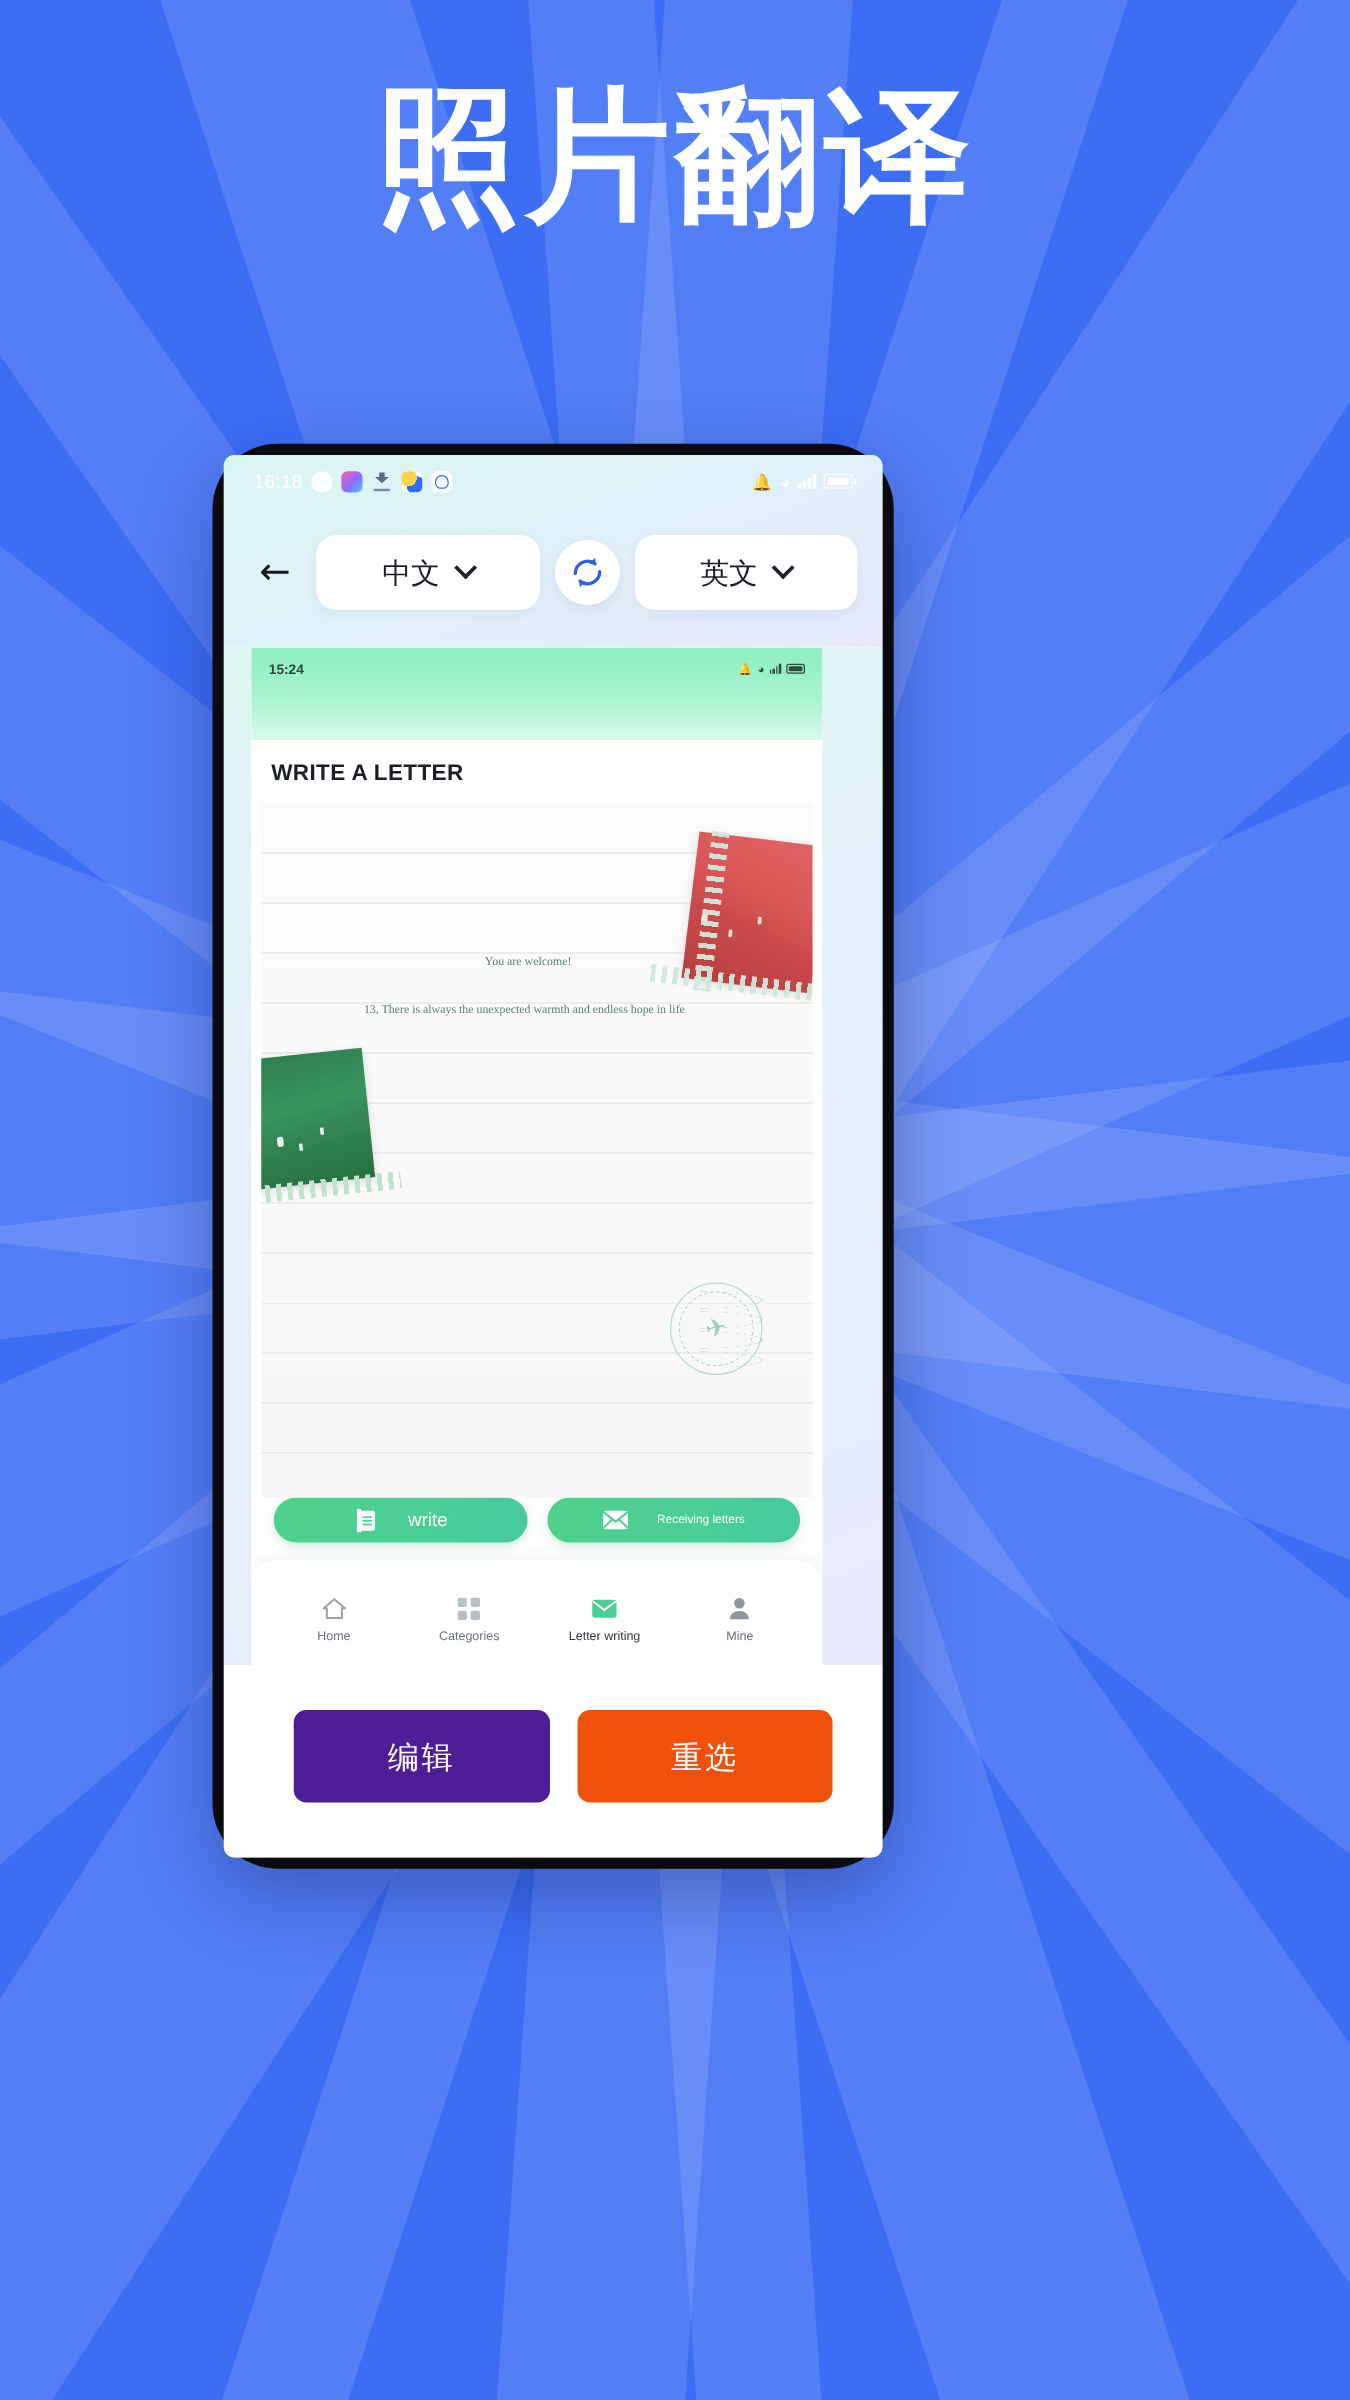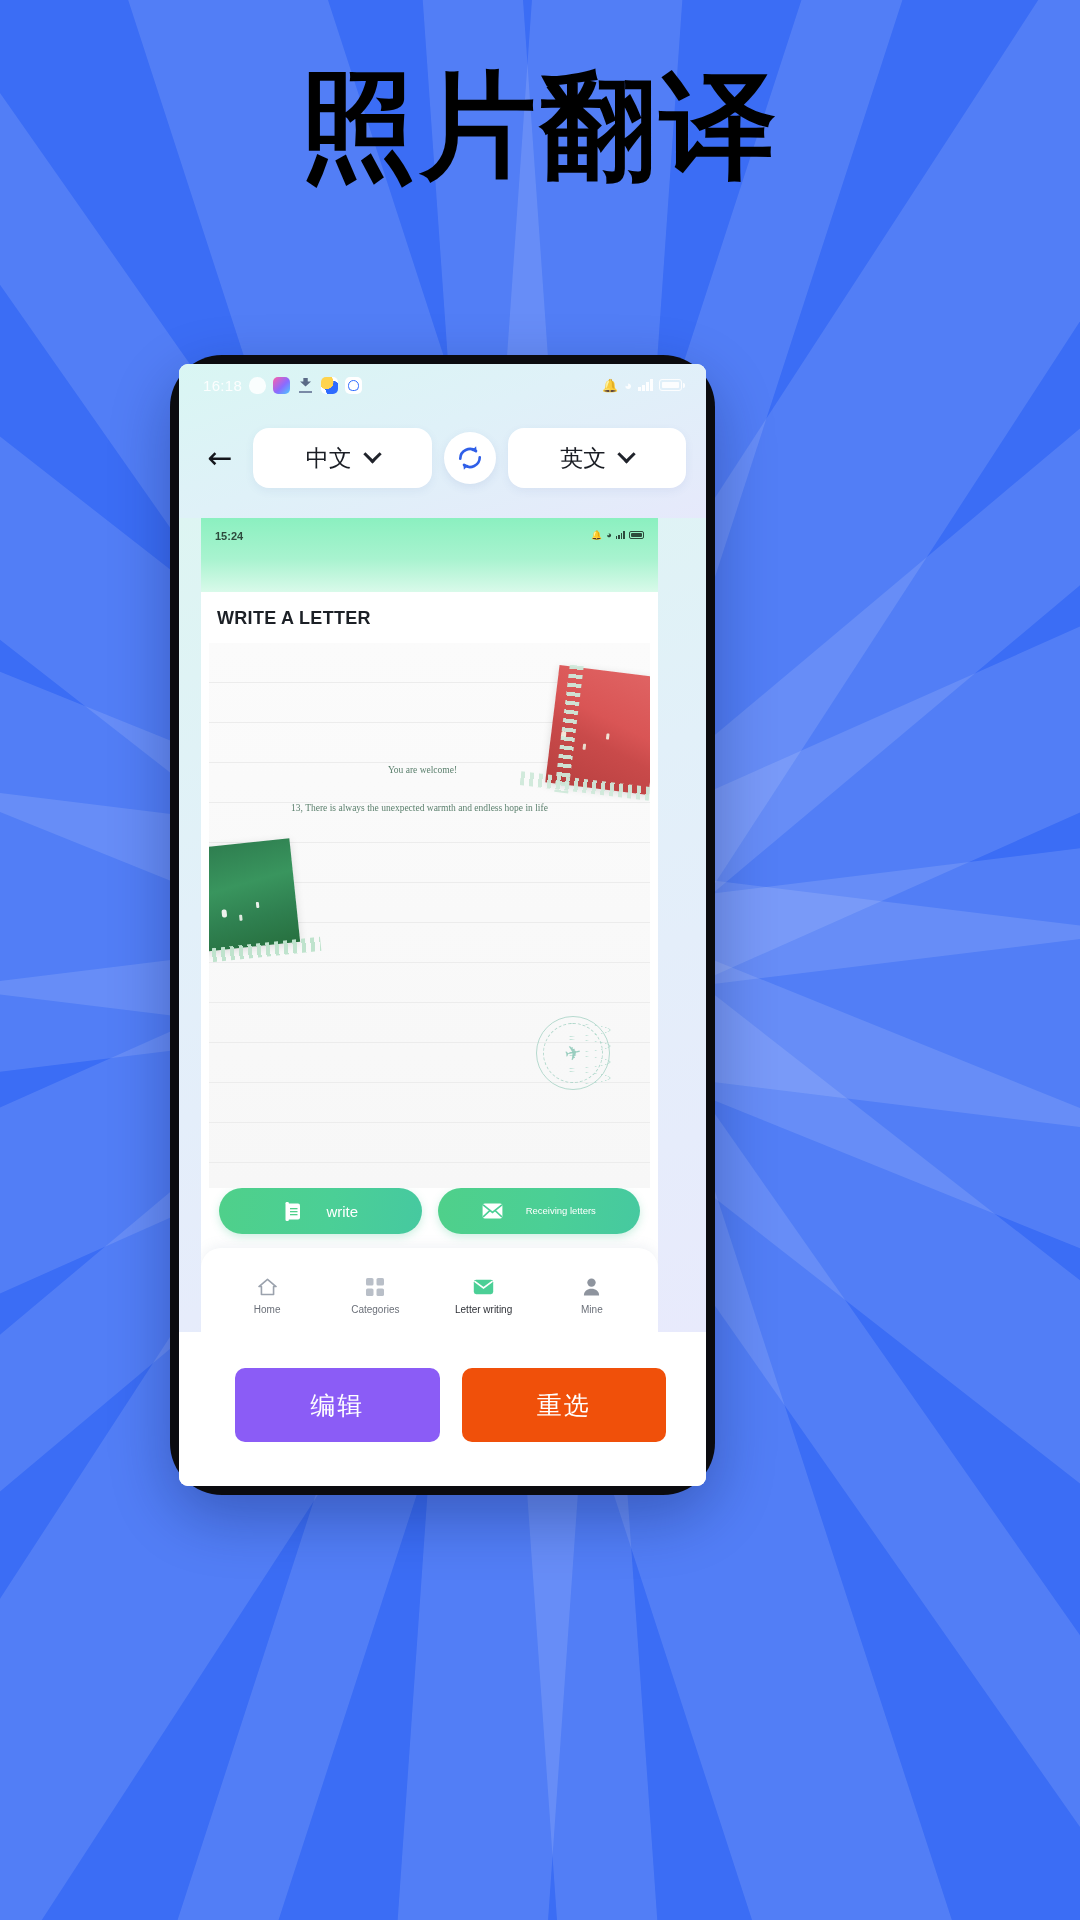--- a/index.html
+++ b/index.html
@@ -19,21 +19,21 @@
     margin-left:-80px; margin-top:-1200px;
     background:rgba(255,255,255,0.12);
     transform-origin:50% 50%;
   }
 
   
   .page-title {
     position:absolute; z-index:5;
     top:62px; left:0; right:0;
     text-align:center;
-    color:#000000;
+    color:#ffffff;
     font-size:116px;
     font-weight:700;
     letter-spacing:4px;
     line-height:1.1;
     font-family:"DejaVu Sans","Liberation Sans",sans-serif;
   }
 
   
   .phone {
     position:absolute; z-index:6;
@@ -251,21 +251,21 @@
       radial-gradient(ellipse 120px 14px at -10px 56px, transparent 49%, #a9d8c9 49.5%, transparent 51%);
     opacity:.7;
   }
 
   
   .shot-actions {
     display:flex; gap:16px; padding:0 18px 14px 18px;
     flex:0 0 auto; background:#ffffff;
   }
   .grn-btn {
-    flex:1 1 0; height:46px;
+    flex:1 1 0; height:36px;
     border-radius:24px;
     background:linear-gradient(100deg,#4fd08a,#4bcf96 55%,#46c9a0);
     display:flex; align-items:center; justify-content:center; gap:22px;
     color:#ffffff;
     box-shadow:0 3px 8px rgba(60,190,140,.25);
   }
   .grn-btn .lbl { font-size:15px; }
   .grn-btn.small .lbl { font-size:9.5px; line-height:1.2; text-align:left; }
   .gb-ico { width:22px; height:22px; display:flex; align-items:center; justify-content:center; }
 
@@ -292,21 +292,21 @@
     display:flex; gap:22px;
   }
   .foot-btn {
     flex:1 1 0; height:74px;
     border-radius:10px;
     display:flex; align-items:center; justify-content:center;
     color:#ffffff; font-size:25px; font-weight:500;
     font-family:"DejaVu Sans","Liberation Sans",sans-serif;
     letter-spacing:2px;
   }
-  .foot-edit  { background:#8b5cf6;margin-left:16px; }
+  .foot-edit  { background:#4c1d95;margin-left:16px; }
   .foot-retry { background:#f0500a; }
 </style>
 </head>
 <body>
 
 <div id="bg-rays">
     <div class="ray" style="width: 150px; margin-left: -75px; transform: rotate(4deg);"></div>
     <div class="ray" style="width: 96px; margin-left: -48px; transform: rotate(18deg);"></div>
     <div class="ray" style="width: 210px; margin-left: -105px; transform: rotate(33deg);"></div>
     <div class="ray" style="width: 120px; margin-left: -60px; transform: rotate(50deg);"></div>

